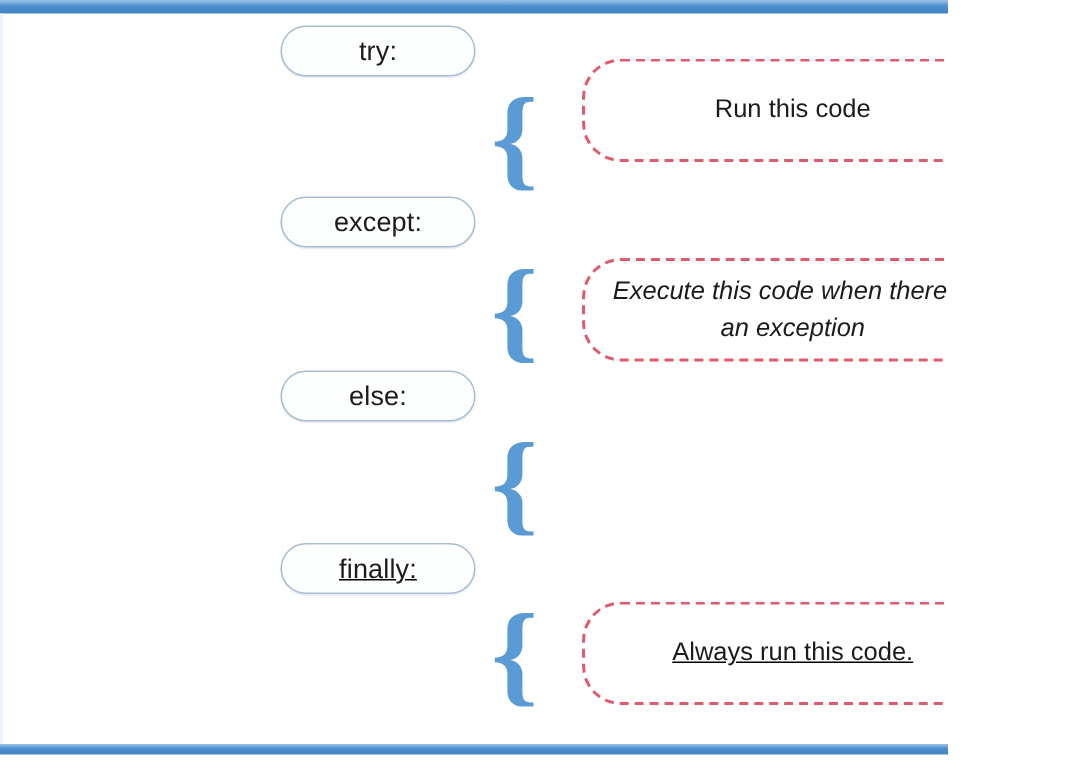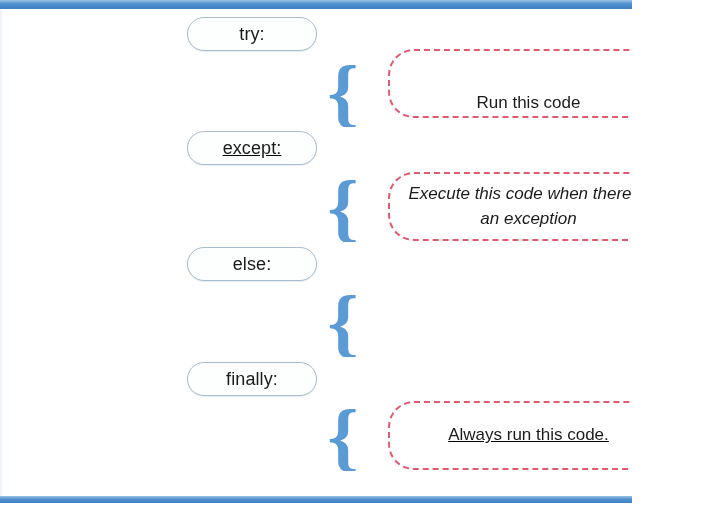--- a/index.html
+++ b/index.html
@@ -106,46 +106,46 @@
   <div class="page-edge edge-right"></div>
 
   <div class="pill" style="top:17px;">
     <span class="pill-label">try:</span>
   </div>
 
   <div class="brace" style="top:57px; height:70px; font-size:76px;">
     <span>{</span>
   </div>
 
-  <div class="dbox" style="top:49px; height:69px;align-items:flex-end;">
+  <div class="dbox" style="top:39px; height:69px;">
     <span class="dbox-text">Run this code</span>
   </div>
 
-  <div class="pill" style="top:131px;text-decoration:underline;">
+  <div class="pill" style="top:131px;">
     <span class="pill-label">except:</span>
   </div>
 
   <div class="brace" style="top:172px; height:70px; font-size:76px;">
     <span>{</span>
   </div>
 
   <div class="dbox" style="top:172px; height:69px;font-style:italic;">
     <span class="dbox-text">Execute this code when there is an exception</span>
   </div>
 
   <div class="pill" style="top:247px;">
     <span class="pill-label">else:</span>
   </div>
 
   <div class="brace" style="top:287px; height:70px; font-size:76px;">
     <span>{</span>
   </div>
 
 
-  <div class="pill" style="top:362px;">
+  <div class="pill" style="top:362px;text-decoration:underline;">
     <span class="pill-label">finally:</span>
   </div>
 
   <div class="brace" style="top:401px; height:70px; font-size:76px;">
     <span>{</span>
   </div>
 
   <div class="dbox" style="top:401px; height:69px;text-decoration:underline;">
     <span class="dbox-text">Always run this code.</span>
   </div>

